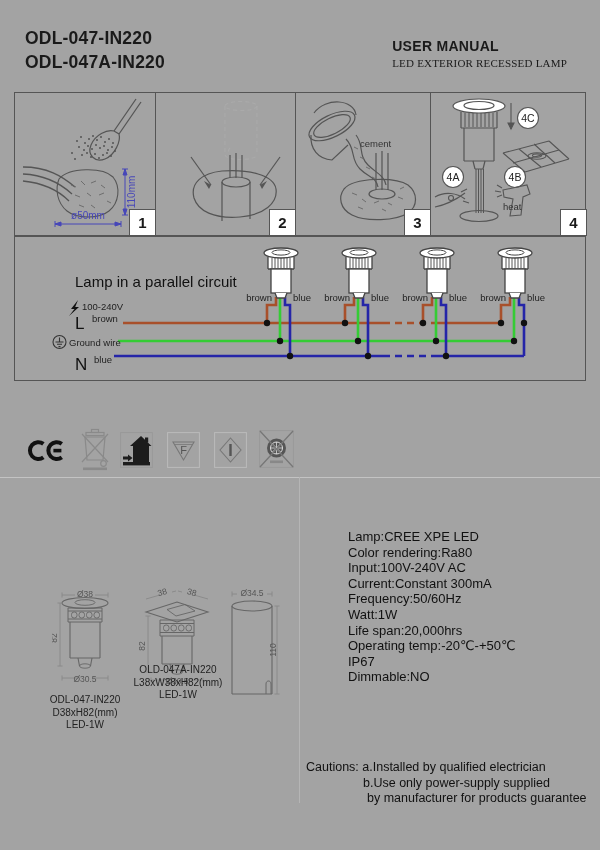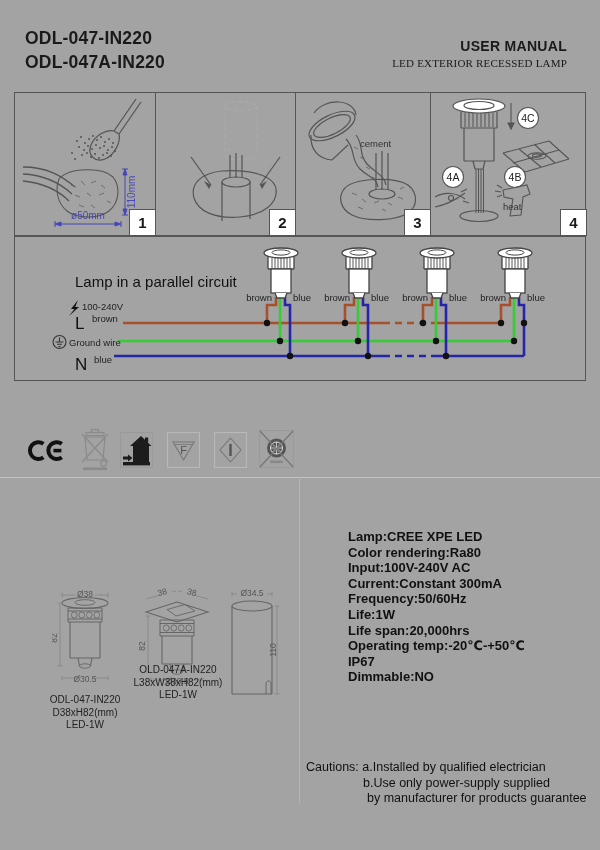--- a/index.html
+++ b/index.html
@@ -1,33 +1,33 @@
 <!DOCTYPE html>
 <html><head>
 <meta charset="utf-8">
 <style>
   html,body{margin:0;padding:0;background:#e8e8e8;}
   .page{position:relative;width:600px;height:850px;background:#a3a3a3;margin:0 auto;
         font-family:"Liberation Sans","DejaVu Sans",sans-serif;color:#1a1a1a;overflow:hidden;}
   .abs{position:absolute;}
   .models{left:25px;top:26px;font-size:17.5px;font-weight:bold;line-height:24px;letter-spacing:.2px;}
-  .hdr-right{right:33px;top:38px;text-align:right;}
+  .hdr-right{right:33px;top:38px;text-align:left;}
   .hdr-title{font-size:14px;font-weight:bold;letter-spacing:.3px;}
   .hdr-sub{font-size:11px;margin-top:3px;letter-spacing:.2px;font-family:Liberation Serif, serif;}
   .panels{left:14px;top:92px;width:572px;height:144px;border:1px solid #555;display:flex;box-sizing:border-box;}
   .panel{position:relative;height:100%;box-sizing:border-box;border-right:1px solid #555;}
   .panel:last-child{border-right:none;}
   .badge{position:absolute;right:-1px;bottom:-1px;width:25px;height:25px;border:1px solid #555;
          background:#fff;display:flex;align-items:center;justify-content:center;
          font-size:15px;font-weight:bold;}
   .wirebox{left:14px;top:236px;width:572px;height:145px;border:1px solid #555;box-sizing:border-box;}
   .hline{left:0;top:477px;width:600px;height:1px;background:#c3c3c3;}
   .vline{left:299px;top:477px;width:1px;height:326px;background:#b5b5b5;}
   .caption{font-size:10px;line-height:12.5px;text-align:center;color:#222;}
-  .specs{left:348px;top:529px;font-size:13px;line-height:15.6px;color:#111;font-weight:bold;}
+  .specs{left:348px;top:529px;font-size:13px;line-height:15.6px;color:#111;}
   .cautions{left:306px;top:760px;font-size:12.5px;line-height:15.5px;color:#111;}
   .cautions .ind1{padding-left:57px;}
   .cautions .ind2{padding-left:61px;}
   svg text{font-family:"Liberation Sans","DejaVu Sans",sans-serif;}
 </style>
 </head>
 <body>
 
 <div class="page">
 
@@ -389,21 +389,21 @@
     <text x="26" y="11.5" font-size="8.5" fill="#555" text-anchor="middle">Ø34.5</text>
     <text x="50" y="66" font-size="8.5" fill="#555" text-anchor="middle" transform="rotate(-90 50 66)">110</text>
   </svg>
 
   <div class="abs specs">
     <div>Lamp:CREE XPE LED</div>
     <div>Color rendering:Ra80</div>
     <div>Input:100V-240V AC</div>
     <div>Current:Constant 300mA</div>
     <div>Frequency:50/60Hz</div>
-    <div>Life:1W</div>
+    <div>Watt:1W</div>
     <div>Life span:20,000hrs</div>
     <div>Operating temp:-20℃-+50℃</div>
     <div>IP67</div>
     <div>Dimmable:NO</div>
   </div>
 
   <div class="abs cautions">
     <div><span>Cautions:</span> <span>a.Installed by qualified electrician</span></div>
     <div class="ind1">b.Use only power-supply supplied</div>
     <div class="ind2">by manufacturer for products guarantee</div>

